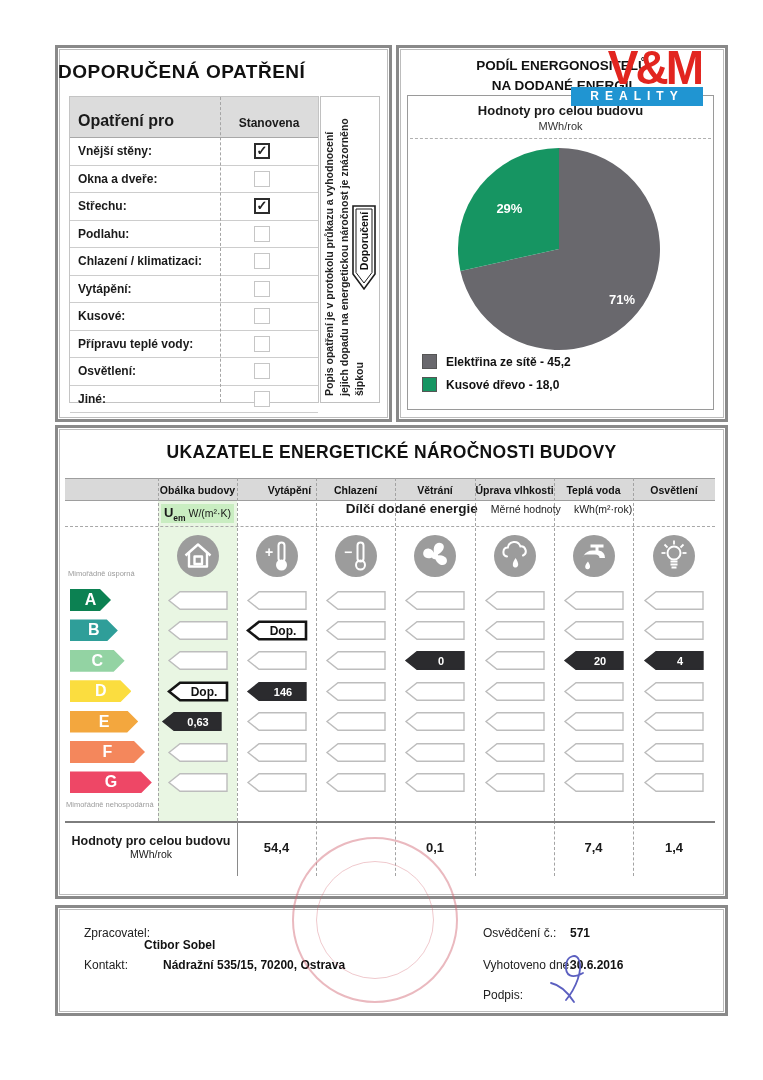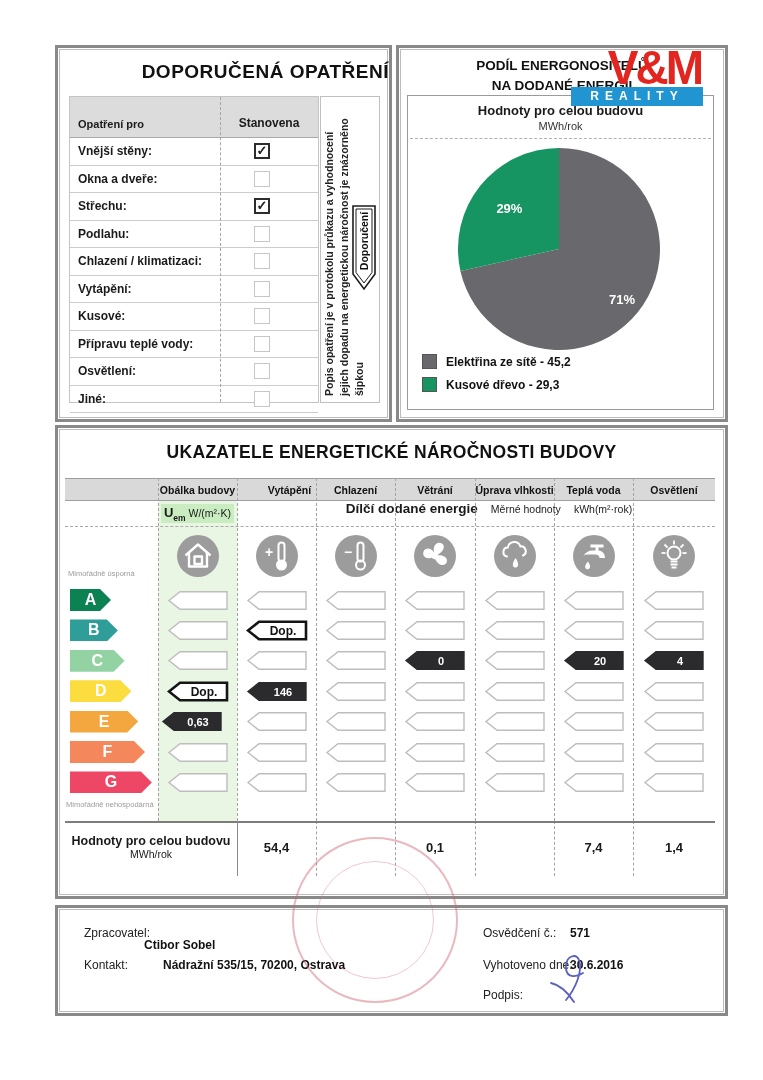--- a/index.html
+++ b/index.html
@@ -8,26 +8,26 @@
     background:#ffffff;color:#1a1a1a;
     font-family:"Liberation Sans",sans-serif;
   }
   .panel{
     position:absolute;background:#fff;
     border:3px solid #898989;
     box-shadow: inset 0 0 0 1px #ffffff, inset 0 0 0 2px #bcbcbc;
   }
   
   #panel-rec{left:55px;top:45px;width:331px;height:371px;}
-  .rec-title{position:absolute;top:13px;left:0;right:0;text-align:right;
+  .rec-title{position:absolute;top:13px;left:0;right:0;text-align:left;
     font-size:19px;font-weight:bold;letter-spacing:.5px;color:#111;}
   #rec-table{position:absolute;left:11px;top:48px;width:250px;height:307px;
     border:1px solid #c4c4c4;box-sizing:border-box;}
   .rec-head{position:relative;height:40px;background:#dcdcdc;border-bottom:1px solid #a8a8a8;}
-  .rec-head .h1{position:absolute;left:8px;bottom:7px;font-size:11px;font-weight:bold;}
+  .rec-head .h1{position:absolute;left:8px;bottom:7px;font-size:16px;font-weight:bold;}
   .rec-head .h2{position:absolute;left:150px;width:98px;bottom:7px;text-align:center;font-size:12px;font-weight:bold;}
   .rec-vsep{position:absolute;left:150px;top:0;bottom:0;border-left:1px dashed #a5a5a5;}
   .rec-row{position:relative;height:26.5px;border-bottom:1px solid #cdcdcd;display:flex;align-items:center;}
   .rec-label{padding-left:8px;font-size:12px;font-weight:bold;}
   .cb{position:absolute;left:184px;top:50%;transform:translateY(-50%);
     width:16px;height:16px;box-sizing:border-box;background:#fff;
     border:1px solid #c6c6c6;}
   .cb.checked{border:2px solid #2d2d2d;font-size:13px;font-weight:bold;line-height:12px;text-align:center;color:#222;}
   #rec-note{position:absolute;left:262px;top:48px;width:60px;height:307px;
     border:1px solid #c0c0c0;box-sizing:border-box;}
@@ -179,21 +179,21 @@
           <text x="168.0" y="159.6" text-anchor="middle" font-size="13" font-weight="bold" fill="#fff">71%</text>
           <text x="55.4" y="69.2" text-anchor="middle" font-size="13" font-weight="bold" fill="#fff">29%</text>
         </svg></div>
     <div id="legend">
         <div class="leg-item">
           <div class="leg-sq" style="background: rgb(105, 104, 109);"></div>
           <div class="leg-lab">Elektřina ze sítě - 45,2</div>
         </div>
         <div class="leg-item">
           <div class="leg-sq" style="background: rgb(22, 149, 98);"></div>
-          <div class="leg-lab">Kusové dřevo - 29,3</div>
+          <div class="leg-lab">Kusové dřevo - 18,0</div>
         </div>
       </div>
   </div>
 </div>
 
 <div class="panel" id="panel-ind">
   <div class="ind-title">UKAZATELE ENERGETICKÉ NÁROČNOSTI BUDOVY</div>
   <div id="matrix">
       <div class="greenstrip" style="left: 100px; top: 73px; width: 79px; height: 320px;"></div>
       <div class="mx-headstrip"></div>

